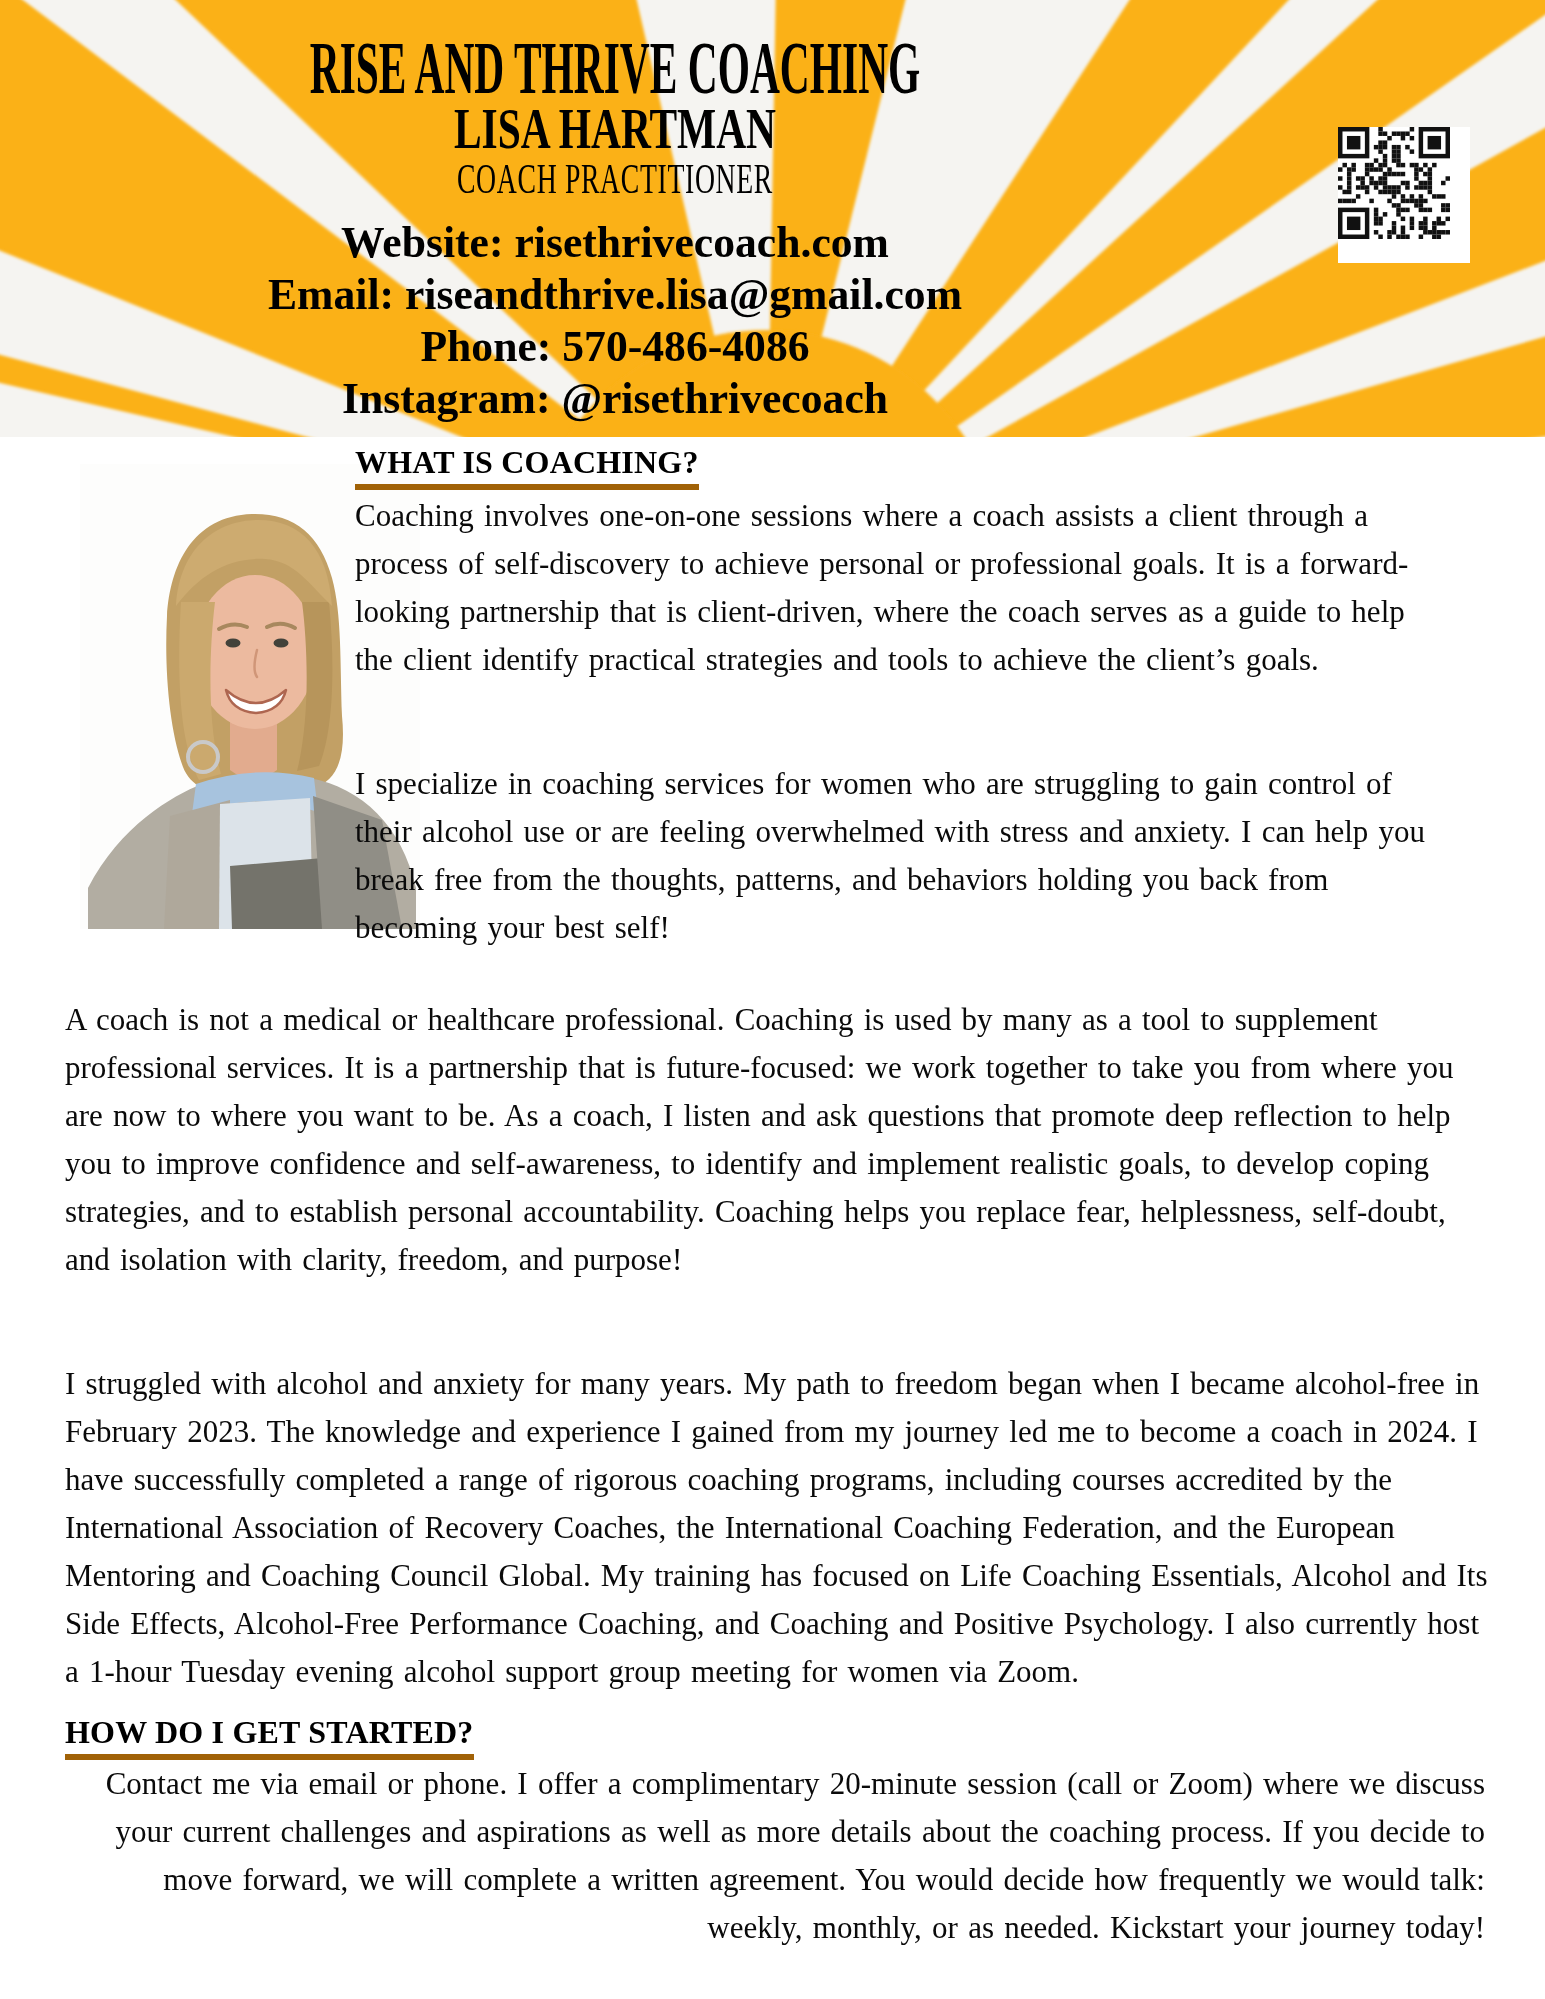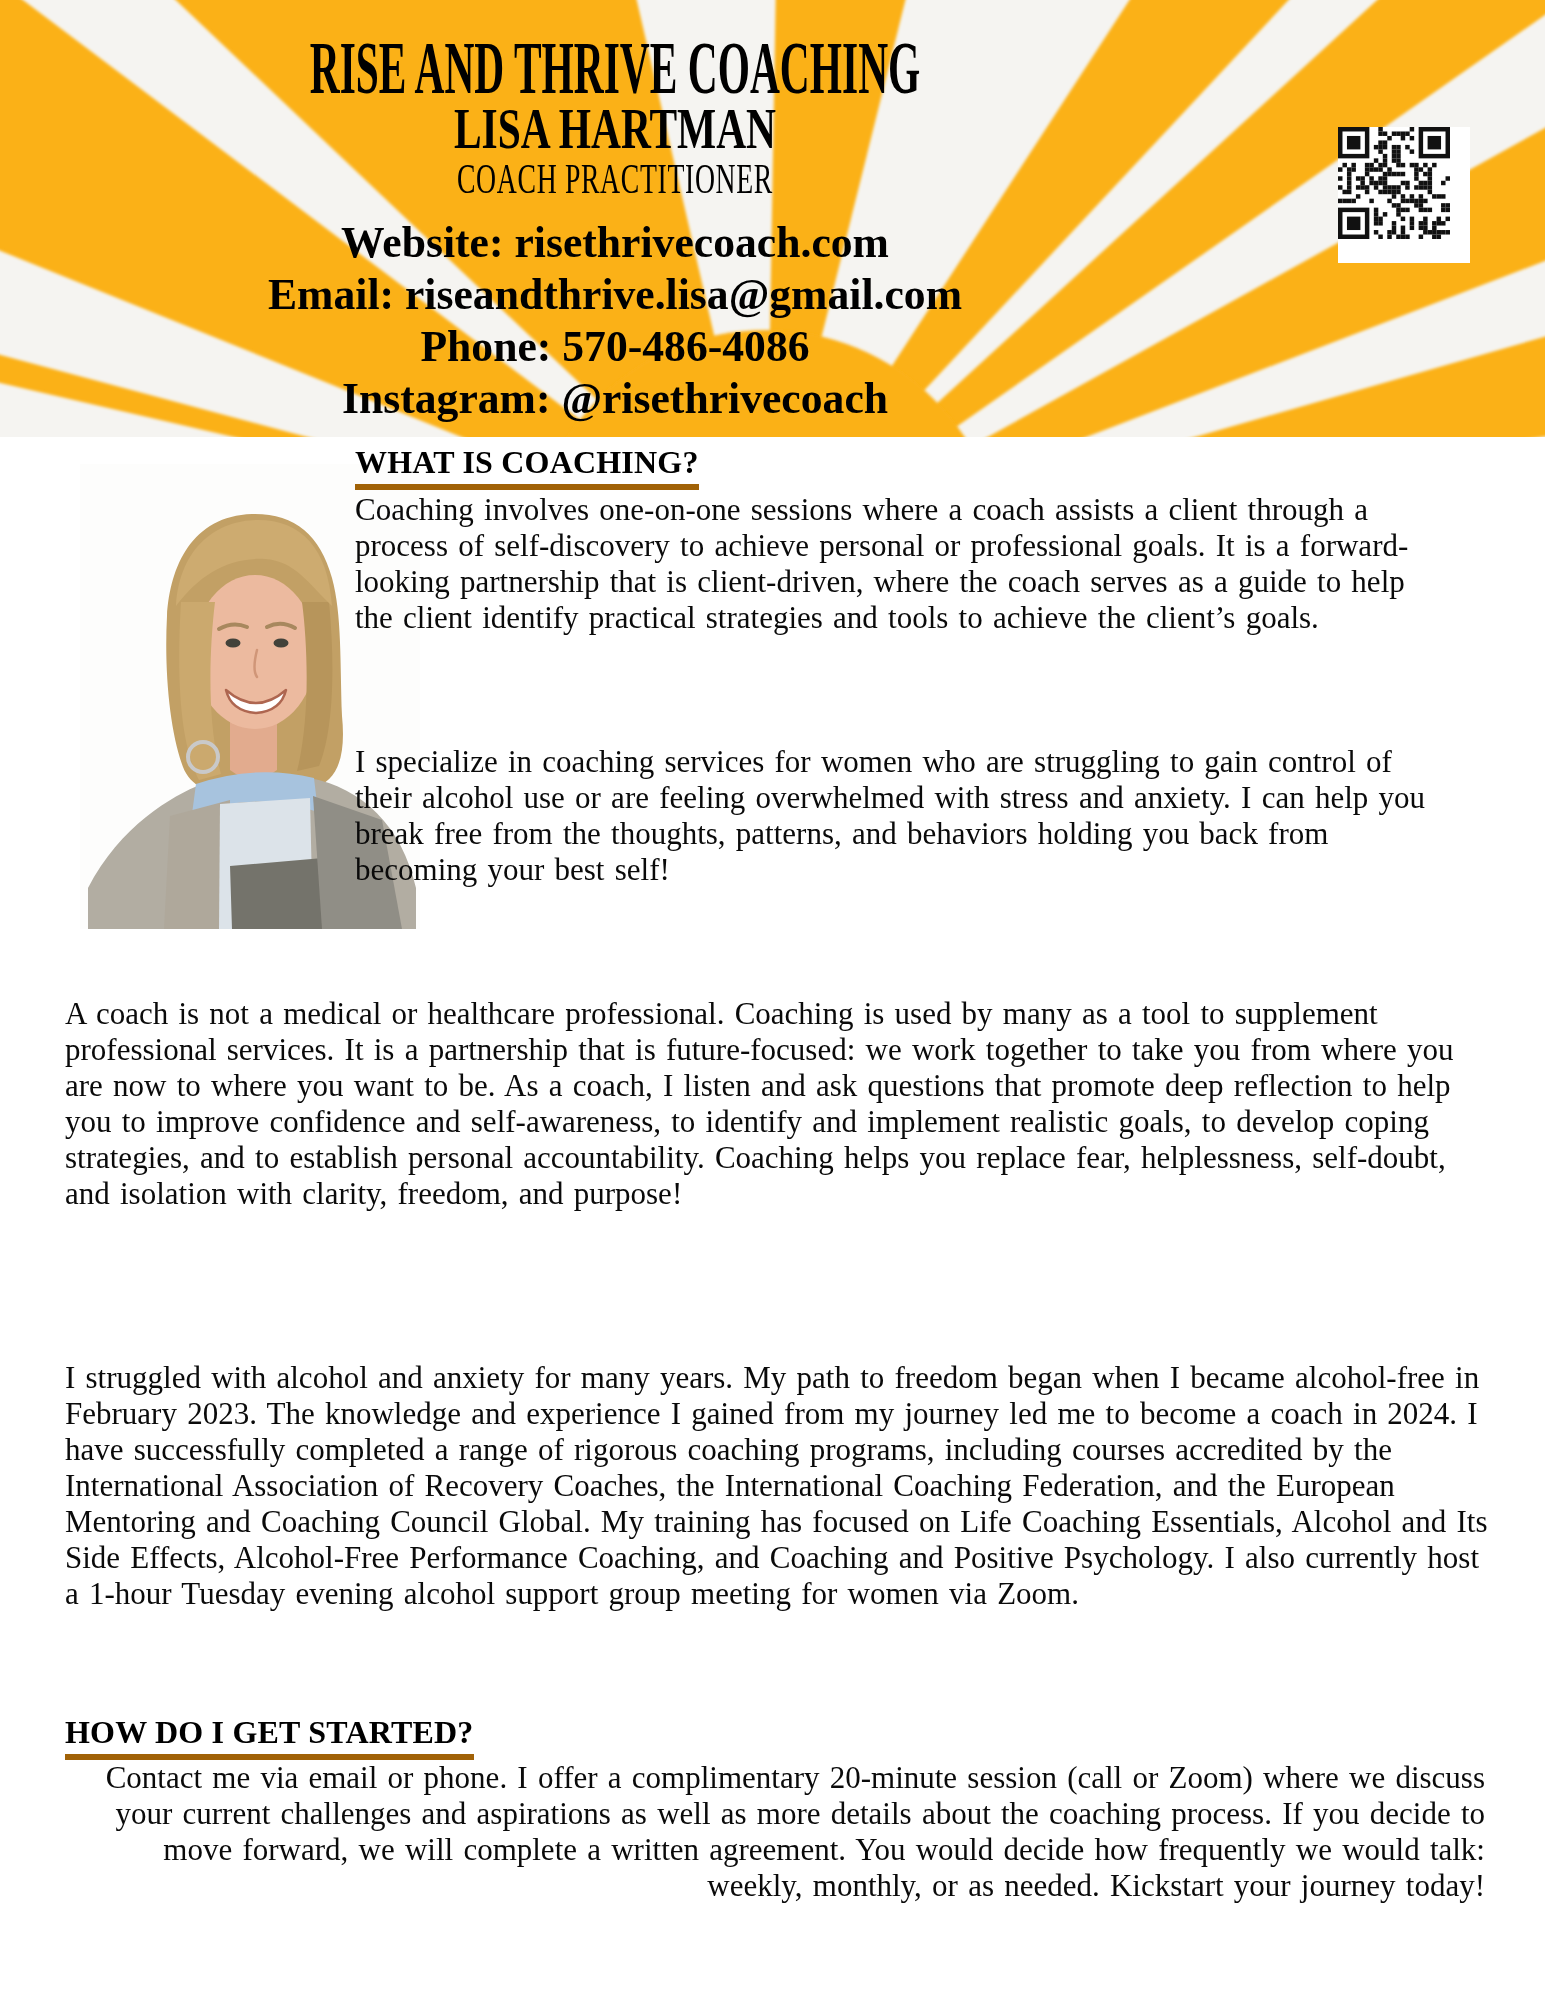--- a/index.html
+++ b/index.html
@@ -24,25 +24,25 @@
   #qr-box{position:absolute;left:1338px;top:127px;width:132px;height:136px;background:#fff;
     display:flex;align-items:center;justify-content:center;}
   
   #portrait{position:absolute;left:80px;top:463px;width:340px;height:467px;}
   
   .sec-head{
     position:absolute;font-size:32px;font-weight:bold;letter-spacing:.2px;
     border-bottom:6px solid #a16207;padding-bottom:3px;display:inline-block;white-space:nowrap;
   }
   .sec-body{
-    position:absolute;font-size:31px;line-height:36px;word-spacing:.08em;color:#0a0a0a;
+    position:absolute;font-size:31px;line-height:48px;word-spacing:.08em;color:#0a0a0a;
     text-align:left;
   }
   #s1-head{left:355px;top:444px;}  #s1-body{left:355px;top:492px;width:1095px;}
-  #s2-head{left:355px;top:716px;}  #s2-body{left:355px;top:744px;width:1095px;}
+  #s2-head{left:355px;top:716px;}  #s2-body{left:355px;top:760px;width:1095px;}
   #s3-head{left:65px; top:948px;}  #s3-body{left:65px; top:996px;width:1420px;}
   #s4-head{left:65px; top:1312px;} #s4-body{left:65px; top:1360px;width:1430px;}
   #s5-head{left:65px; top:1714px;} #s5-body{left:65px; top:1760px;width:1420px;text-align:right;}
 </style>
 </head>
 <body>
 
 <div id="page">
 
   <div id="banner">

